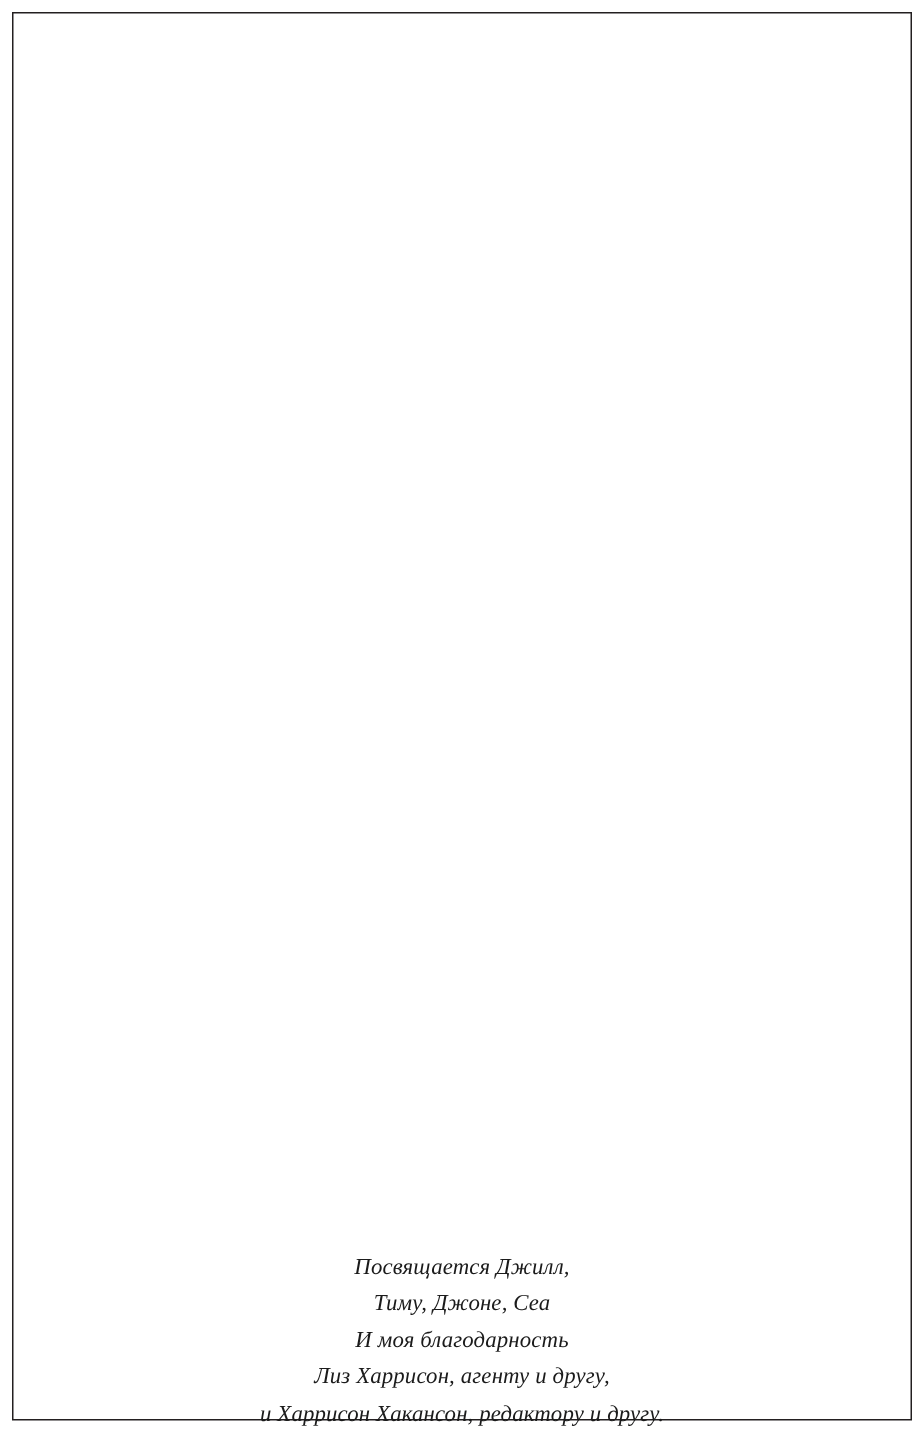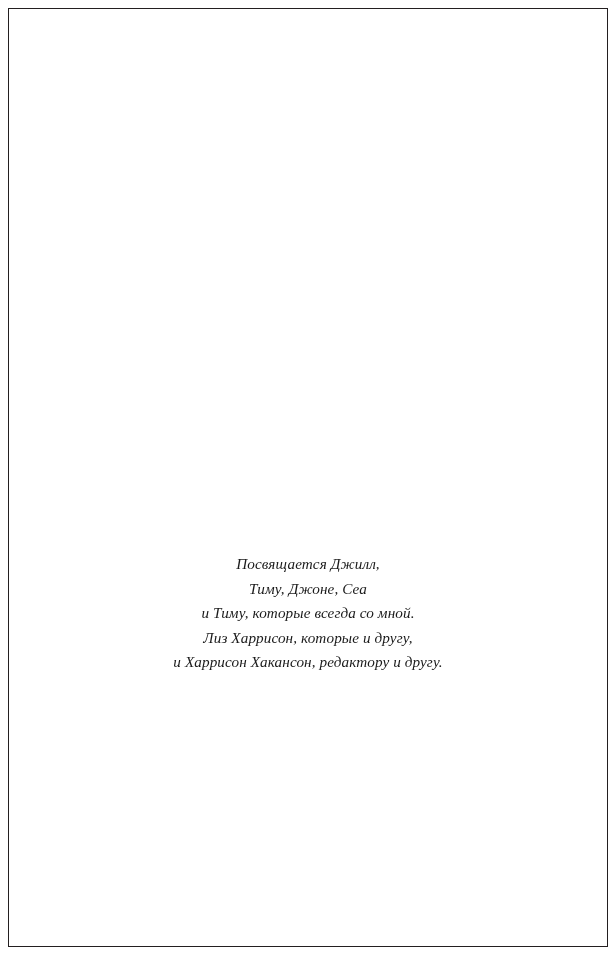--- a/index.html
+++ b/index.html
@@ -30,21 +30,21 @@
     box-sizing: border-box;
     pointer-events: none;
   }
   .content {
     position: absolute;
     left: 0;
     top: 0;
     width: 616px;
     height: 955px;
     display: flex;
-    align-items: center;
+    align-items: flex-end;
     justify-content: center;
     box-sizing: border-box;
     padding-top: 272px;
     border-radius: 30px;
   }
   .dedication {
     width: 420px;
     text-align: center;
     font-style: italic;
     font-size: 15.2px;
@@ -59,18 +59,18 @@
 </style>
 </head>
 <body>
 
 <div class="page">
   <div class="page-border"></div>
   <div class="content">
     <div class="dedication">
       <span class="line">Посвящается Джилл,</span>
       <span class="line">Тиму, Джоне, Сеа</span>
-      <span class="line">и Тиму, которые всегда со мной.</span>
-      <span class="line">Лиз Харрисон, которые и другу,</span>
+      <span class="line">И моя благодарность</span>
+      <span class="line">Лиз Харрисон, агенту и другу,</span>
       <span class="line">и Харрисон Хакансон, редактору и другу.</span>
     </div>
   </div>
 </div>
 
 </body></html>

